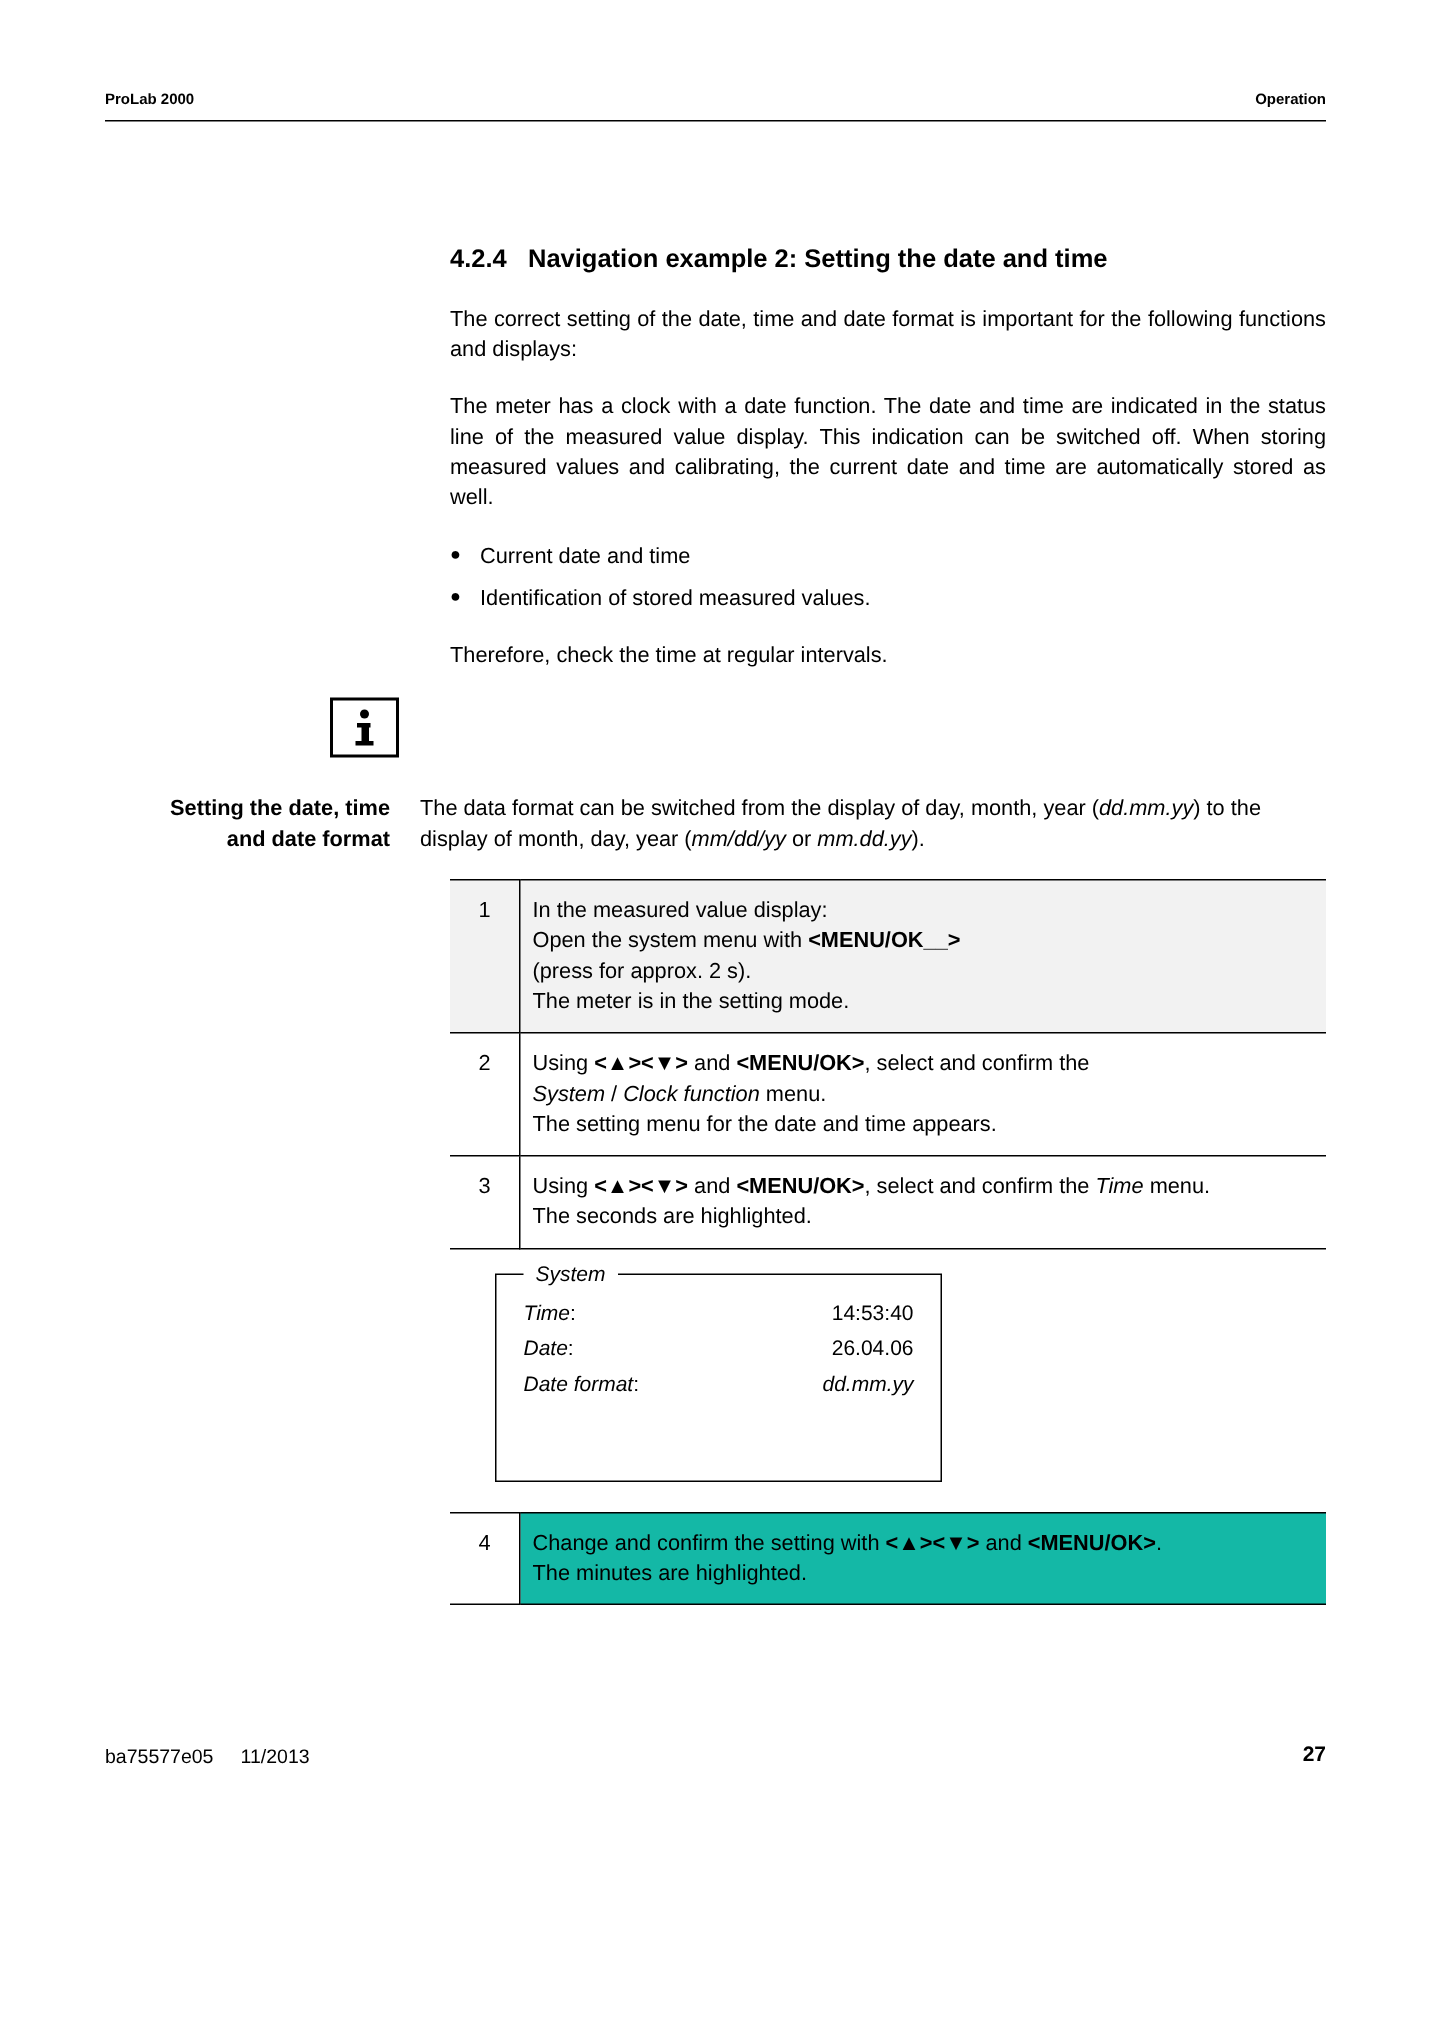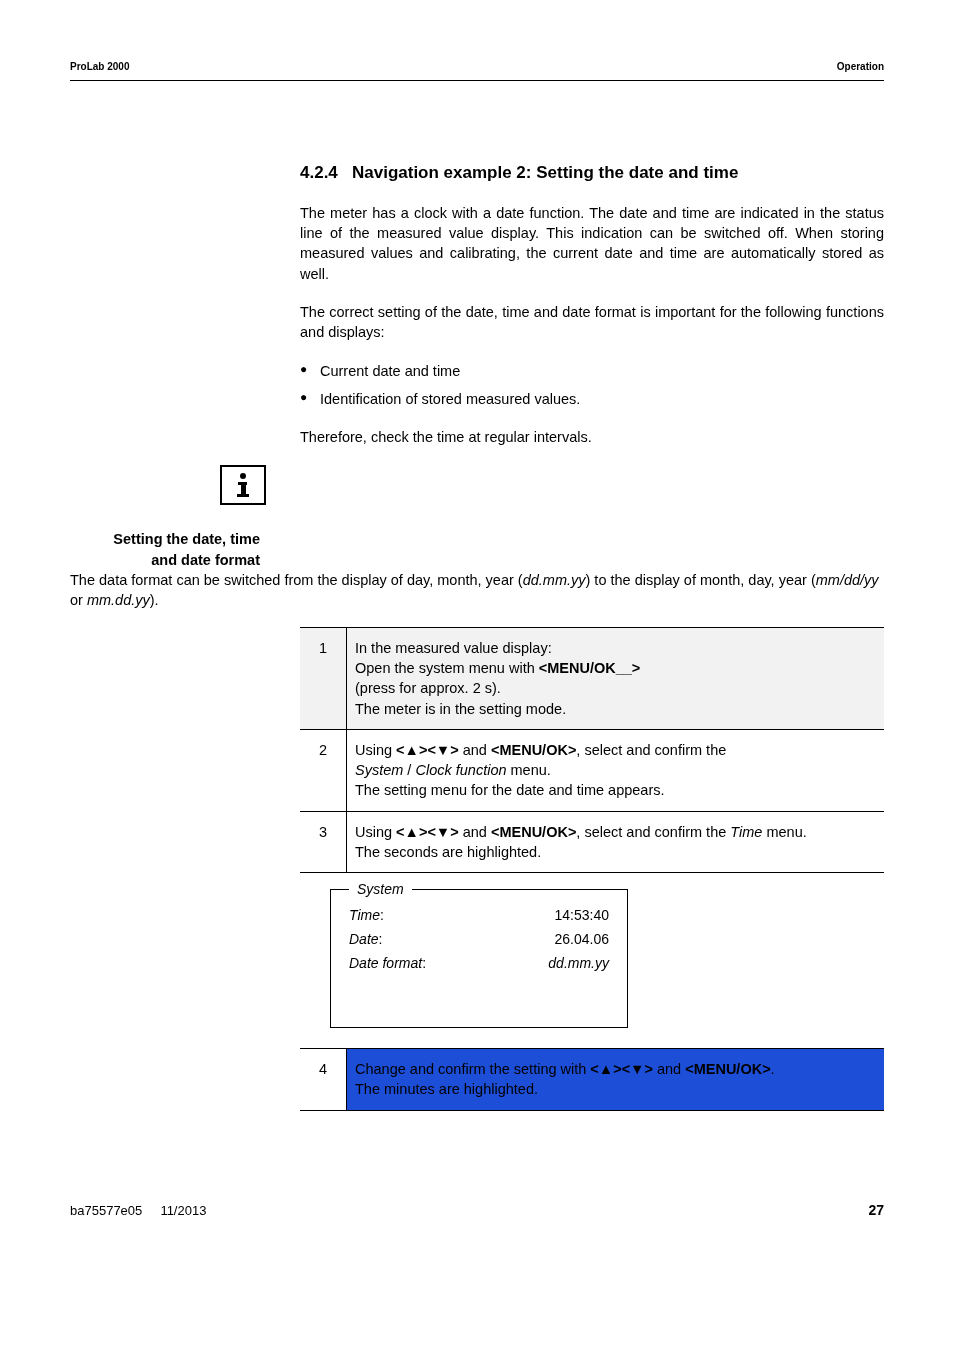--- a/index.html
+++ b/index.html
@@ -77,21 +77,20 @@
   .info-icon svg { display: block; }
   .note-text { flex: 1; }
   .note-text .note-label {
     font-weight: bold;
   }
   .side-row {
     display: flex;
     align-items: flex-start;
     margin-left: -230px;
     margin-bottom: 16px;
-    flex-direction: column;
   }
   .side-label {
     width: 210px;
     text-align: right;
     font-weight: bold;
     padding-right: 20px;
     box-sizing: border-box;
     flex-shrink: 0;
   }
   .side-text { flex: 1; }
@@ -162,22 +161,22 @@
   </div>
   <hr class="header-rule">
 
   <div class="content-col">
 
     <div class="section-heading">
       <span>4.2.4</span>&nbsp;&nbsp;
       <span>Navigation example 2: Setting the date and time</span>
     </div>
 
+    <div class="para">The correct setting of the date, time and date format is important for the following functions and displays:</div>
     <div class="para">The meter has a clock with a date function. The date and time are indicated in the status line of the measured value display. This indication can be switched off. When storing measured values and calibrating, the current date and time are automatically stored as well.</div>
-    <div class="para">The correct setting of the date, time and date format is important for the following functions and displays:</div>
 
     <ul class="bullets">
       <li>Current date and time</li>
       <li>Identification of stored measured values.</li>
     </ul>
 
     <div class="para">Therefore, check the time at regular intervals.</div>
 
     <div class="note-row">
       <div class="info-icon">
@@ -242,21 +241,21 @@
       <div class="row">
         <span><span>Date format</span><span class="val">:</span></span>
         <span>dd.mm.yy</span>
       </div>
     </div>
 
     <table class="steps-table">
       <tbody>
           <tr style="background:#fff;">
         <td style="background:#fff;">4</td>
-        <td style="background:#1d4ed8;">
+        <td style="background:#14b8a6;">
           <span>Change and confirm the setting with </span><span class="bold arrow">&lt;▲&gt;&lt;▼&gt;</span><span> and </span><span class="bold">&lt;MENU/OK&gt;</span><span>.</span><br>
           <span>The minutes are highlighted.</span>
         </td>
       </tr>
     </tbody>
       </table>
 
   </div>
 
   <div class="footer">

